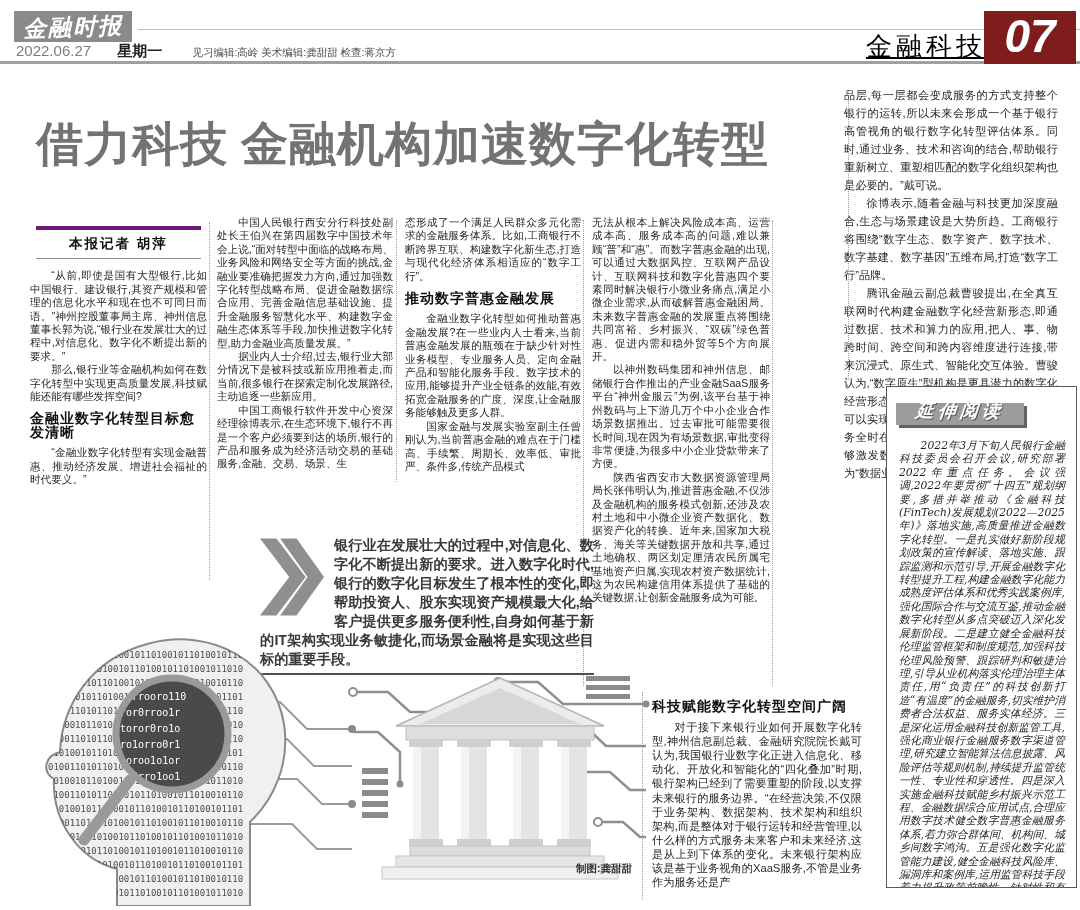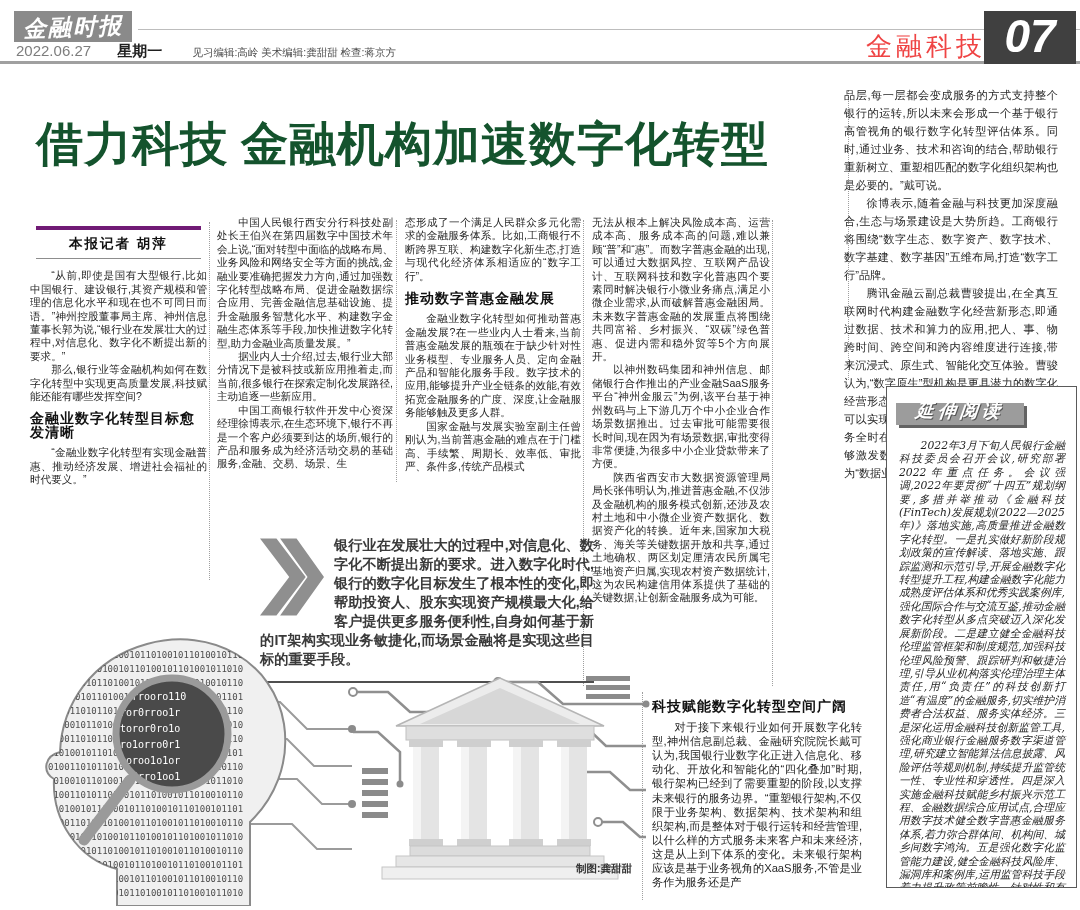--- a/index.html
+++ b/index.html
@@ -8,27 +8,27 @@
 
   
   .logo-box{position:absolute;left:14px;top:11px;width:118px;height:31px;background:#8a8a8a;}
   .logo-text{display:block;color:#fff;font-family:"DejaVu Serif",serif;font-style:italic;font-weight:bold;
              font-size:23px;line-height:31px;text-align:center;letter-spacing:2px;transform:rotate(-2deg);}
   .hairline{position:absolute;left:138px;top:29px;width:942px;height:1px;background:#bdbdbd;}
   .header-rule{position:absolute;left:0;top:61px;width:1080px;height:3px;background:#a0a0a0;}
   .date-row{position:absolute;left:16px;top:42px;font-size:15px;color:#7d7d7d;white-space:nowrap;}
   .weekday{color:#1f1f1f;font-weight:bold;margin-left:22px;}
   .editors{font-size:10.5px;color:#4c4c4c;margin-left:26px;}
-  .section-label{position:absolute;left:866px;top:29px;font-size:26px;color:#ef4444;letter-spacing:4px;}
-  .pagenum{position:absolute;left:984px;top:11px;width:92px;height:53px;background:#404040;color:#fff;
+  .section-label{position:absolute;left:866px;top:29px;font-size:26px;color:#000000;letter-spacing:4px;text-decoration:underline;}
+  .pagenum{position:absolute;left:984px;top:11px;width:92px;height:53px;background:#7f1d1d;color:#fff;
            font-weight:bold;font-style:italic;font-size:46px;line-height:51px;text-align:center;z-index:2;}
 
   
   .headline{position:absolute;left:30px;top:98px;width:745px;margin:0;text-align:center;
-            font-family:"Liberation Serif",serif;font-size:47px;font-weight:bold;color:#14532d;
+            font-family:"Liberation Serif",serif;font-size:47px;font-weight:bold;color:#737373;
             letter-spacing:1px;line-height:92px;}
   .byline{border-top:4px solid #701a75;border-bottom:1px solid #8d8d8d;margin:4px 6px 10px;
           padding:7px 0 8px;text-align:center;font-size:13.5px;font-weight:bold;letter-spacing:2px;
           color:#111;text-indent:0 !important;}
 
   
   .col{position:absolute;font-size:10.6px;line-height:13.4px;text-align:justify;color:#262626;}
   .col p{margin:0;text-indent:2em;}
   .col p.cont{text-indent:0;}
   .shead{font-size:14px;font-weight:bold;text-align:left;margin:9px 0 7px;color:#111;letter-spacing:1px;}
@@ -37,21 +37,21 @@
   #col3{left:405px;top:216px;width:176px;}
   #col4{left:592px;top:216px;width:178px;}
   #col4b{left:652px;top:690px;width:210px;font-size:11.2px;line-height:14.1px;}
   #col5{left:844px;top:86px;width:214px;font-size:11.2px;line-height:18px;}
 
   .sep{position:absolute;width:0;border-left:1px dotted #9f9f9f;}
 
   
   .pullquote{position:absolute;left:260px;top:536px;width:334px;font-size:14.2px;line-height:19px;
              font-weight:bold;color:#3a3a3a;text-align:justify;border-bottom:2px solid #4f4f4f;
-             padding-bottom:12px;}
+             padding-bottom:4px;}
   .pq-chev{float:left;width:64px;height:78px;margin:2px 10px 0 0;}
 
   
   .head-ill{position:absolute;left:22px;top:584px;width:395px;height:322px;}
   .bank-ill{position:absolute;left:348px;top:672px;width:305px;height:222px;}
   .ill-credit{position:absolute;left:576px;top:862px;font-size:10.5px;font-weight:bold;color:#333;}
 
   
   .sidebar{position:absolute;left:886px;top:386px;width:191px;height:502px;border:1px solid #5a5a5a;
            box-sizing:border-box;background:#fff;overflow:hidden;}
@@ -113,21 +113,21 @@
   </div>
 
   <div class="col" id="col4">
     <p class="cont">无法从根本上解决风险成本高、运营成本高、服务成本高的问题,难以兼顾“普”和“惠”。而数字普惠金融的出现,可以通过大数据风控、互联网产品设计、互联网科技和数字化普惠四个要素同时解决银行小微业务痛点,满足小微企业需求,从而破解普惠金融困局。未来数字普惠金融的发展重点将围绕共同富裕、乡村振兴、“双碳”绿色普惠、促进内需和稳外贸等5个方向展开。</p>
     <p>以神州数码集团和神州信息、邮储银行合作推出的产业金融SaaS服务平台“神州金服云”为例,该平台基于神州数码与上下游几万个中小企业合作场景数据推出。过去审批可能需要很长时间,现在因为有场景数据,审批变得非常便捷,为很多中小企业贷款带来了方便。</p>
     <p>陕西省西安市大数据资源管理局局长张伟明认为,推进普惠金融,不仅涉及金融机构的服务模式创新,还涉及农村土地和中小微企业资产数据化、数据资产化的转换。近年来,国家加大税务、海关等关键数据开放和共享,通过土地确权、两区划定厘清农民所属宅基地资产归属,实现农村资产数据统计,这为农民构建信用体系提供了基础的关键数据,让创新金融服务成为可能。</p>
   </div>
 
   <div class="col" id="col4b">
     <div class="shead">科技赋能数字化转型空间广阔</div>
-    <p>对于接下来银行业如何开展数字化转型,神州信息副总裁、金融研究院院长戴可认为,我国银行业数字化正进入信息化、移动化、开放化和智能化的“四化叠加”时期,银行架构已经到了需要重塑的阶段,以支撑未来银行的服务边界。“重塑银行架构,不仅限于业务架构、数据架构、技术架构和组织架构,而是整体对于银行运转和经营管理,以什么样的方式服务未来客户和未来经济,这是从上到下体系的变化。未来银行架构应该是基于业务视角的XaaS服务,不管是业务作为服务还是产</p>
+    <p>对于接下来银行业如何开展数字化转型,神州信息副总裁、金融研究院院长戴可认为,我国银行业数字化正进入信息化、移动化、开放化和智能化的“四化叠加”时期,银行架构已经到了需要重塑的阶段,以支撑未来银行的服务边界。“在经营决策,不仅限于业务架构、数据架构、技术架构和组织架构,而是整体对于银行运转和经营管理,以什么样的方式服务未来客户和未来经济,这是从上到下体系的变化。未来银行架构应该是基于业务视角的XaaS服务,不管是业务作为服务还是产</p>
   </div>
 
   <div class="col" id="col5">
     <p class="cont">品层,每一层都会变成服务的方式支持整个银行的运转,所以未来会形成一个基于银行高管视角的银行数字化转型评估体系。同时,通过业务、技术和咨询的结合,帮助银行重新树立、重塑相匹配的数字化组织架构也是必要的。”戴可说。</p>
     <p>徐博表示,随着金融与科技更加深度融合,生态与场景建设是大势所趋。工商银行将围绕“数字生态、数字资产、数字技术、数字基建、数字基因”五维布局,打造“数字工行”品牌。</p>
     <p>腾讯金融云副总裁曹骏提出,在全真互联网时代构建金融数字化经营新形态,即通过数据、技术和算力的应用,把人、事、物跨时间、跨空间和跨内容维度进行连接,带来沉浸式、原生式、智能化交互体验。曹骏认为,“数字原生”型机构是更具潜力的数字化经营形态,比如,在客户运营“数字原生”化中,可以实现“数实共生+社交连接”,让营销和服务全时在线;在经营决策“数字原生”化中,能够激发数据要素动能,从“业务数据化”转型为“数据业务化”。</p>
   </div>
 
   <div class="pullquote">
     <svg class="pq-chev" viewBox="0 0 70 84" aria-hidden="true">

